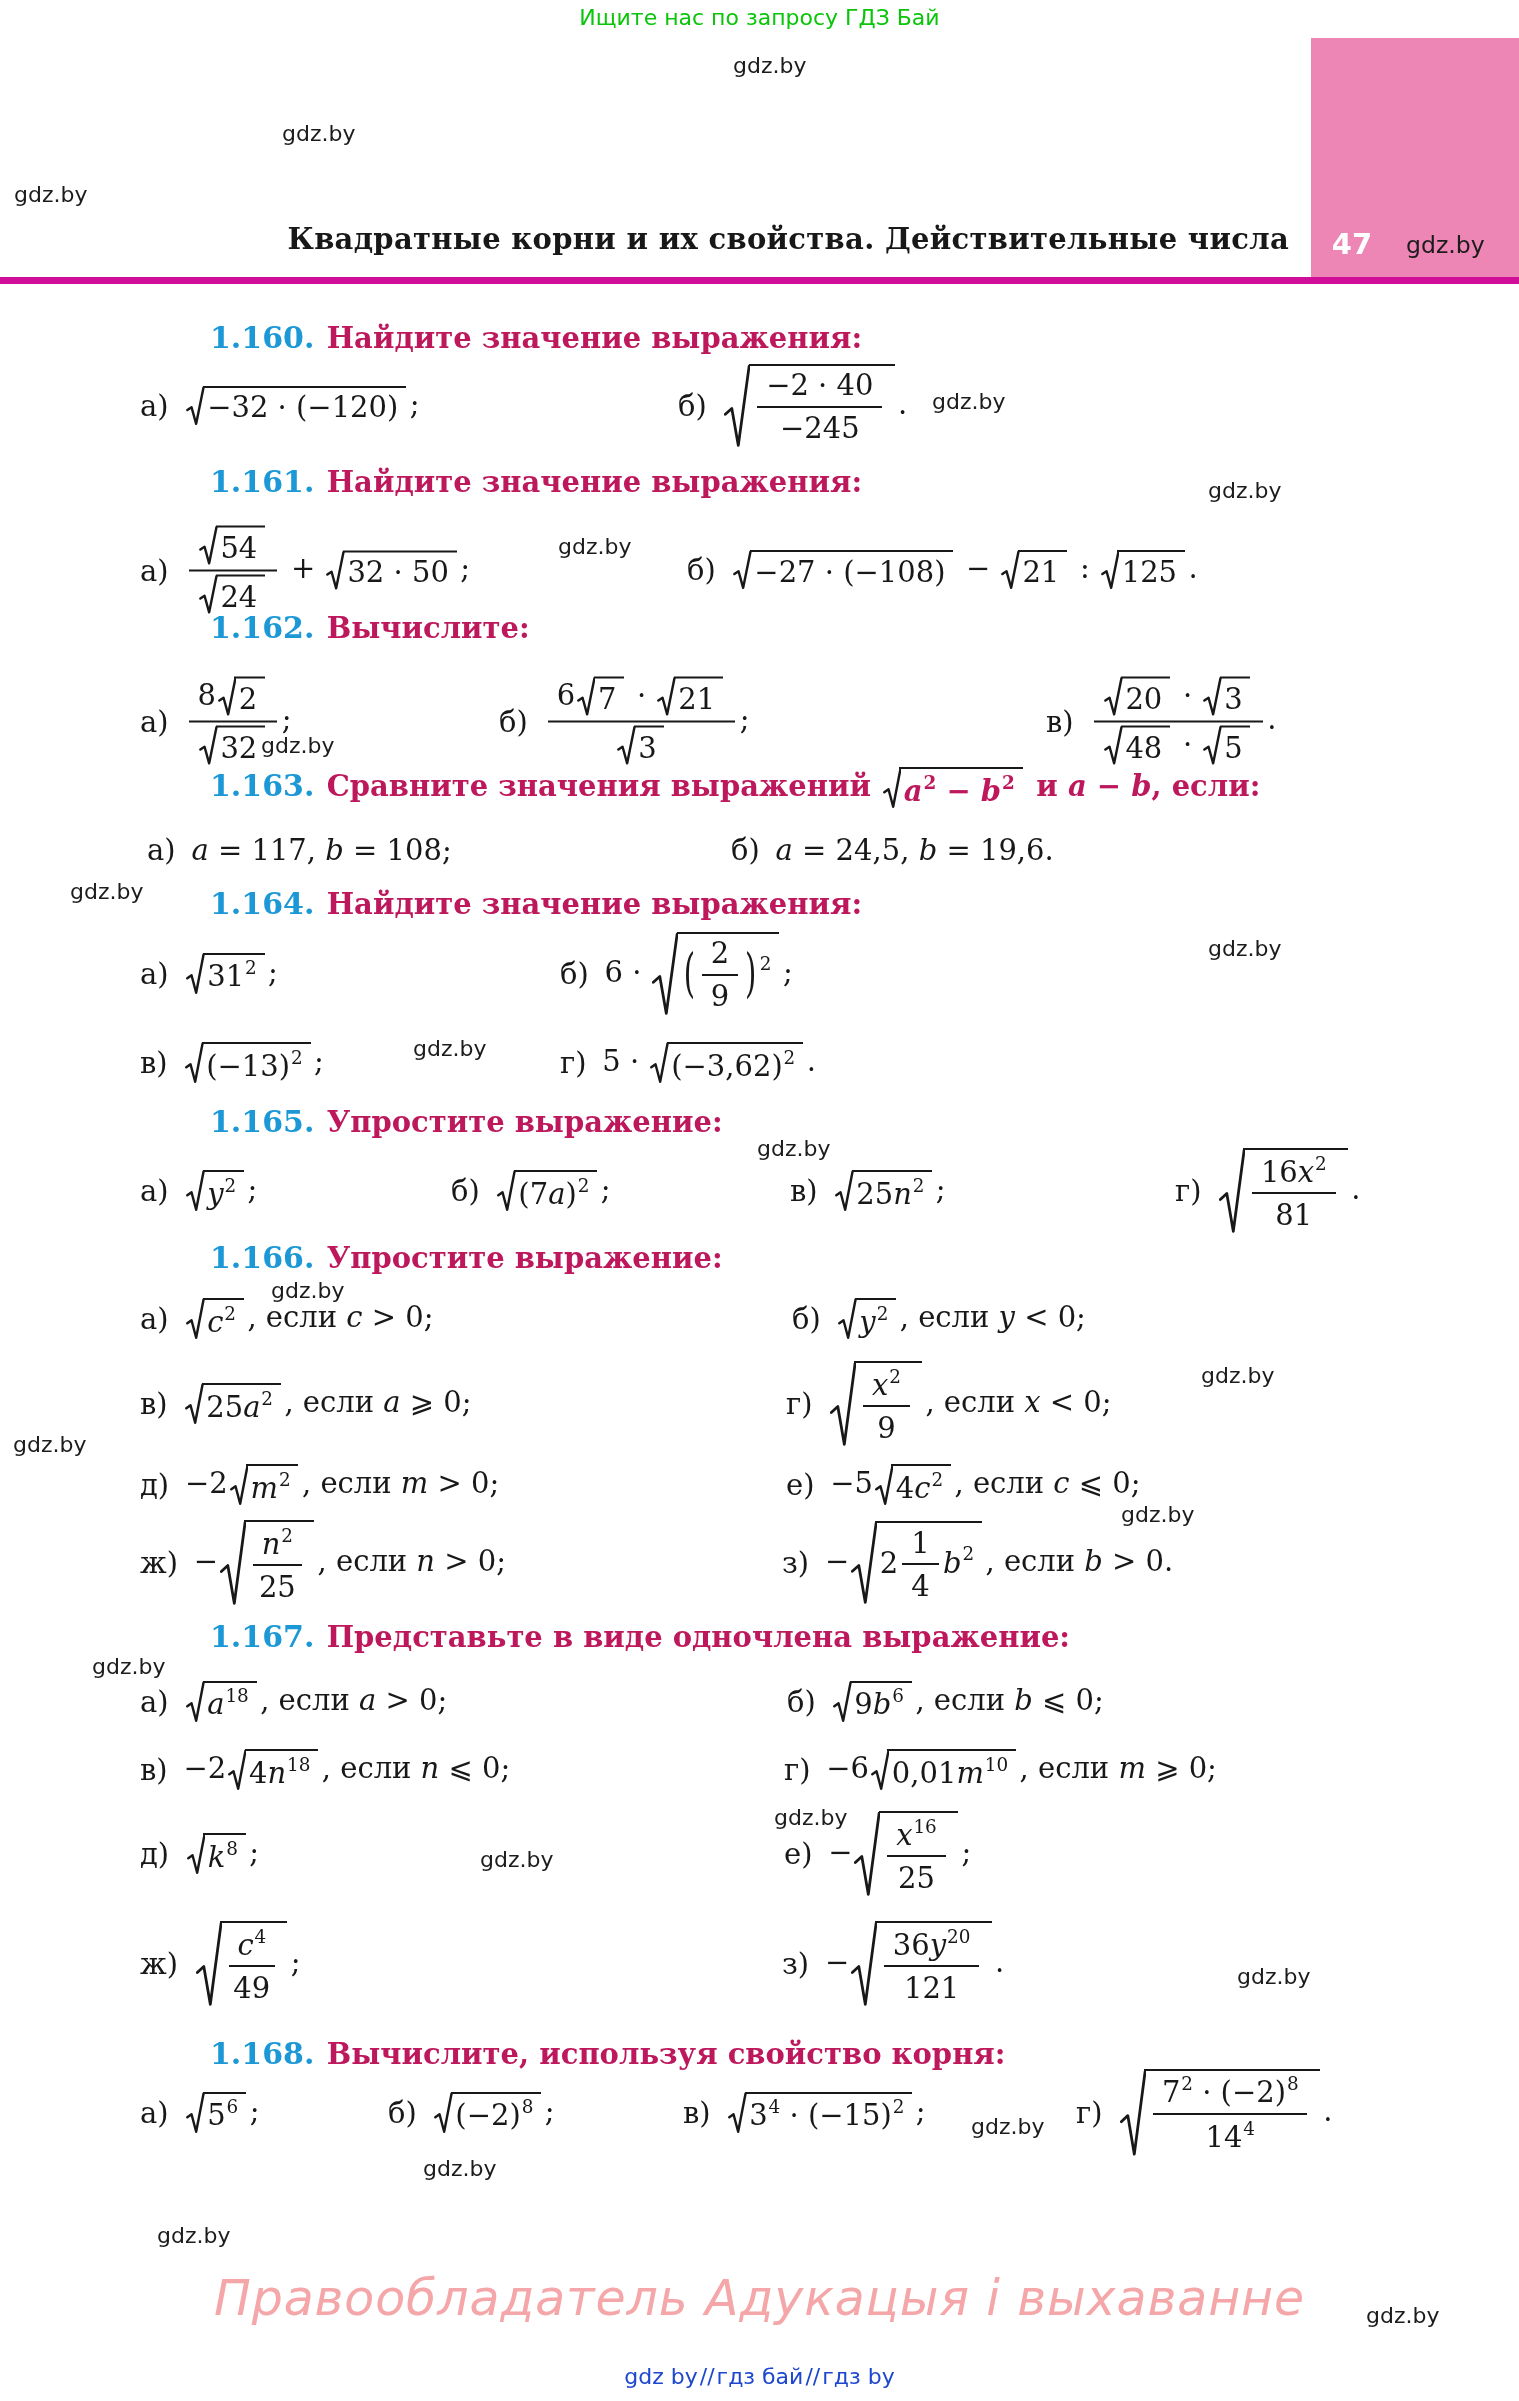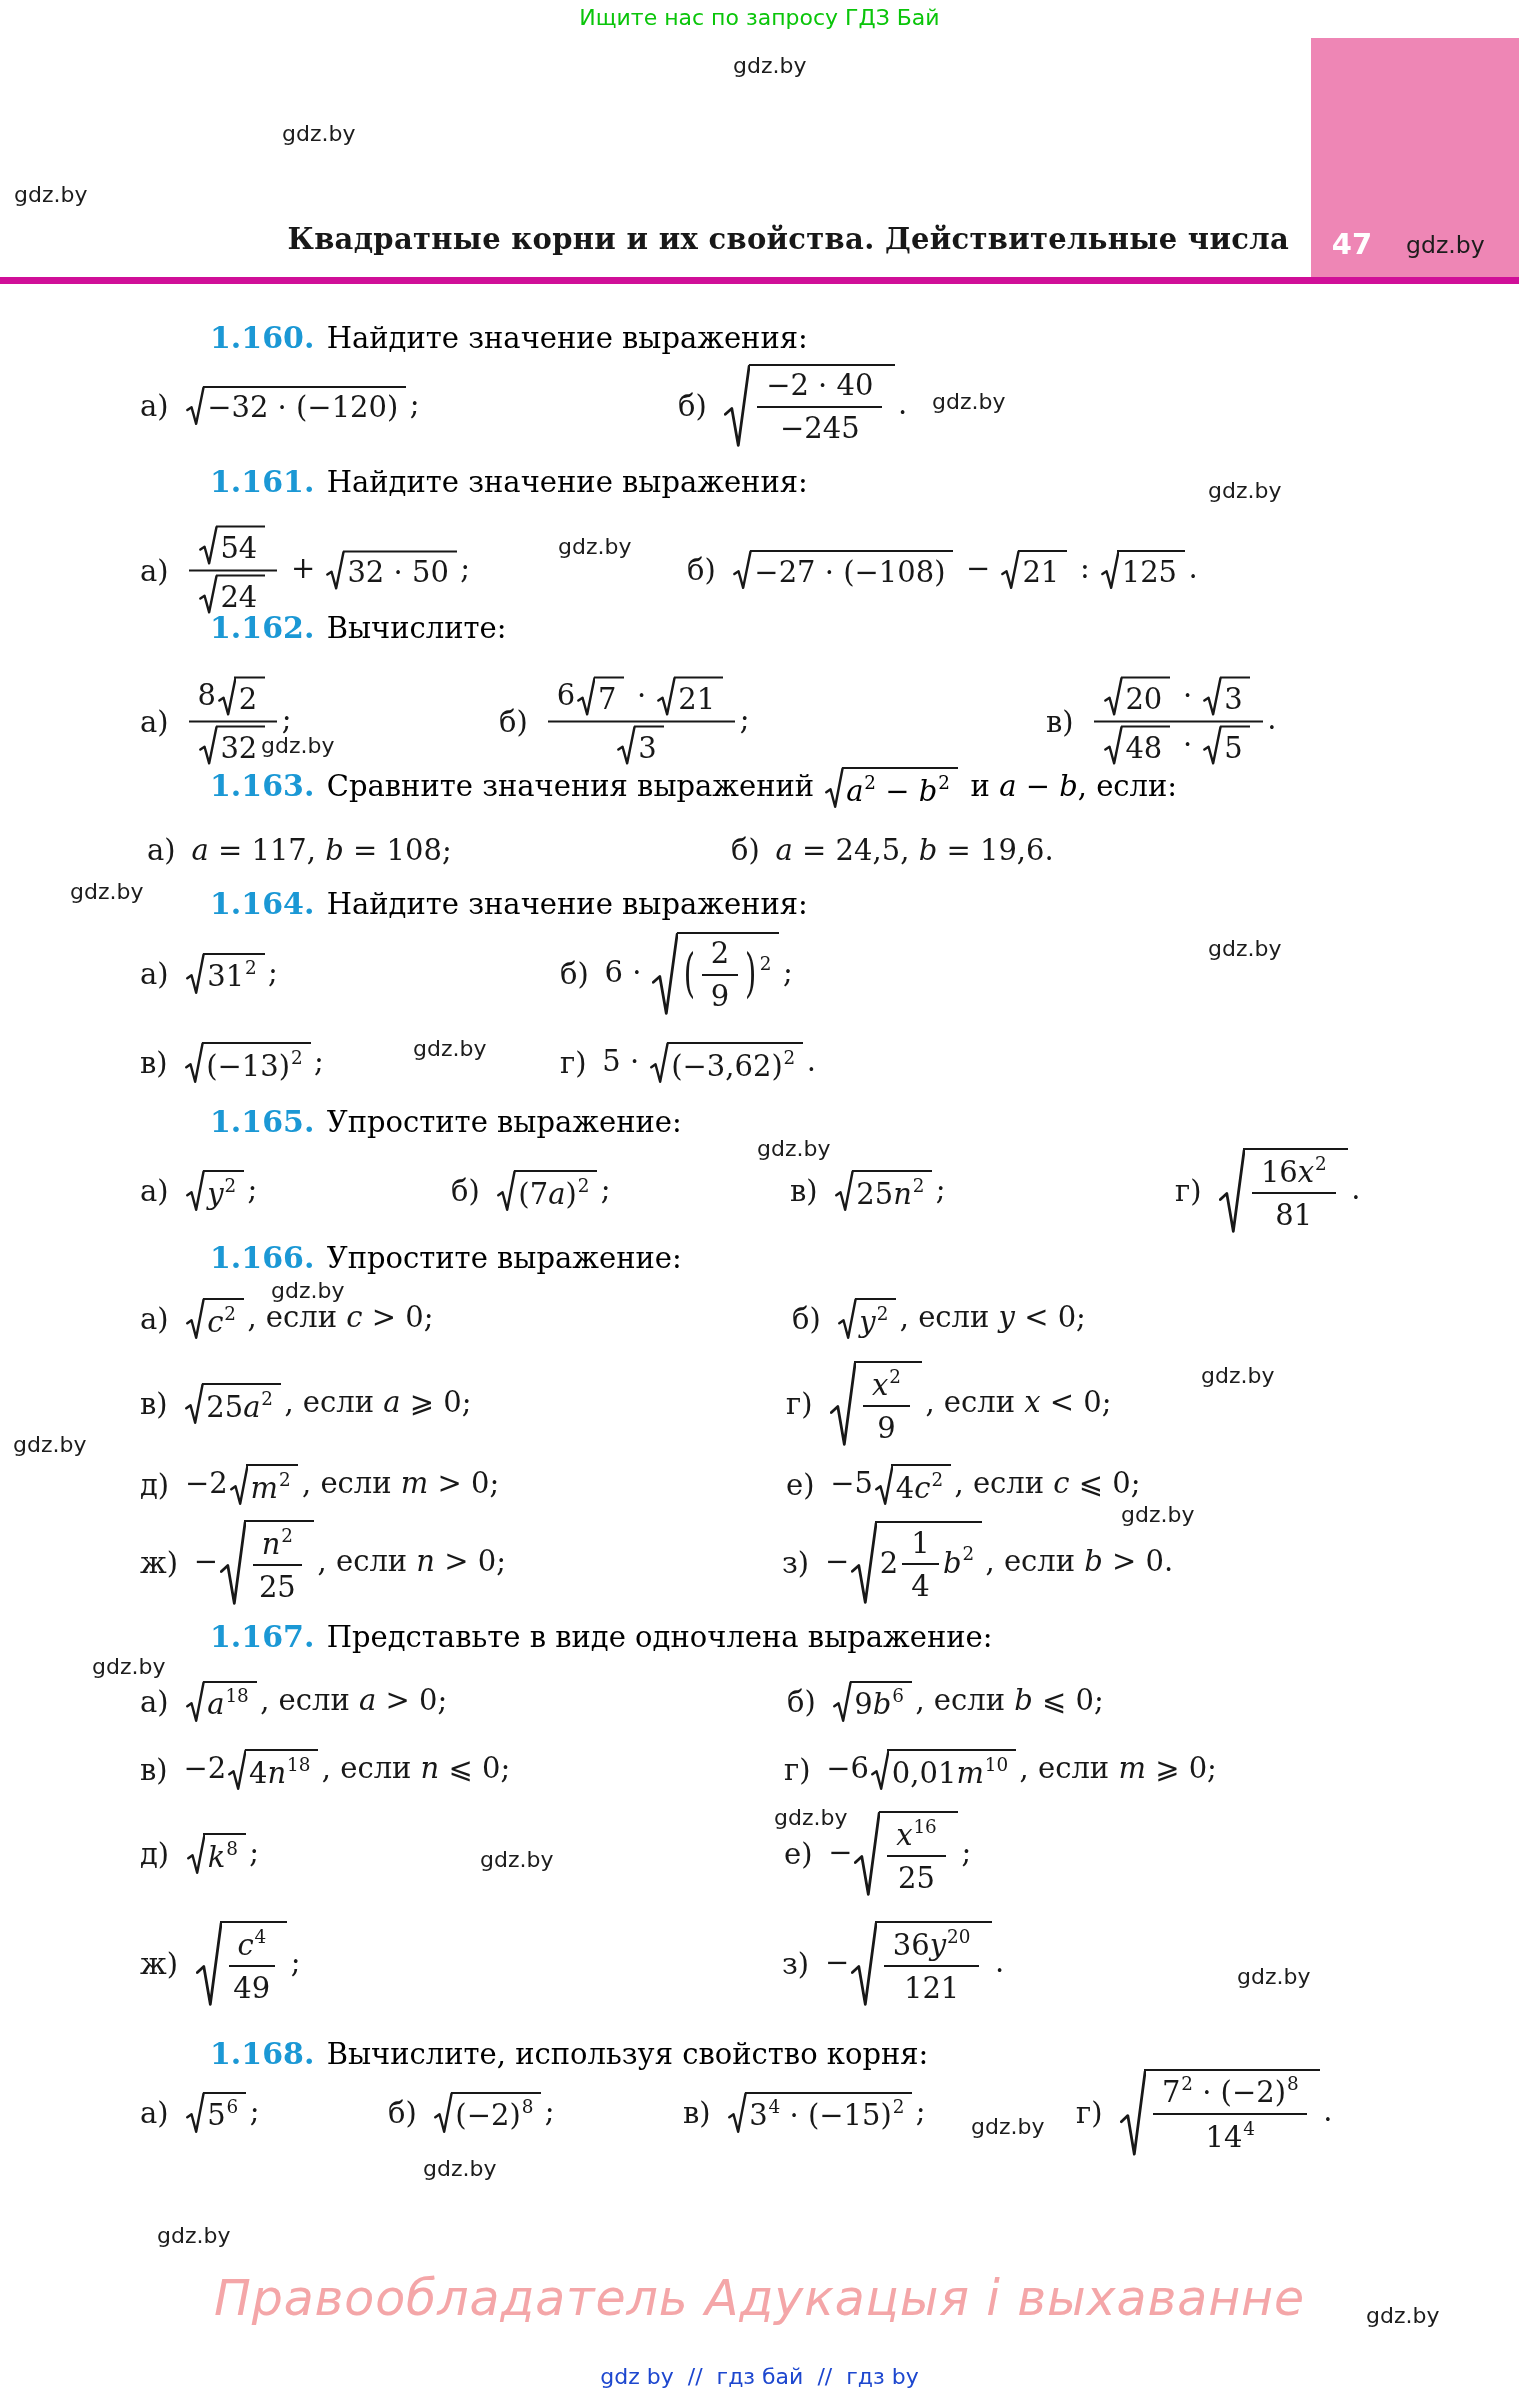--- a/index.html
+++ b/index.html
@@ -18,21 +18,21 @@
   .boxwm{position:absolute;left:95px;top:193px;font-family:"DejaVu Sans","Liberation Sans",sans-serif;
         font-size:23.6px;color:#1c1c1c;}
 
   .chapter-title{position:absolute;top:222px;right:230px;font-size:29px;font-weight:bold;
         letter-spacing:0.3px;white-space:nowrap;}
 
   .magenta-rule{position:absolute;left:0;top:277px;width:100%;height:7px;background:var(--rule,#d00f98);}
 
   .heading{position:absolute;white-space:nowrap;font-size:30px;}
   .pnum{color:var(--blue,#1b98d5);font-weight:bold;margin-right:12.3px;}
-  .ptitle{color:#000000;}
+  .ptitle{color:#be185d;font-weight:bold;}
 
   .row{position:absolute;left:0;width:100%;}
   .item{position:absolute;top:50%;transform:translateY(-50%);display:flex;align-items:center;white-space:nowrap;}
   .ilabel{margin-right:15.8px;font-size:29px;}
 
   .math{display:inline-block;white-space:nowrap;font-size:29px;
         font-family:"DejaVu Serif","DejaVu Sans","Liberation Serif",serif;}
   .mv{font-style:italic;}
   .sup{font-size:18.4px;vertical-align:12.3px;margin-left:0.9px;}
   .rad{display:inline-flex;align-items:stretch;vertical-align:middle;margin:0 3.5px 0 1.8px;}
@@ -40,21 +40,21 @@
   .rbody{display:inline-block;border-top:2.6px solid #181818;padding:2.6px 7.9px 0.9px 4.4px;margin-left:-1.8px;}
   .frac{display:inline-flex;flex-direction:column;align-items:center;vertical-align:middle;
         margin:0 4.4px;text-align:center;}
   .fnum{border-bottom:2.6px solid #181818;padding:0 8.8px 3.5px;}
   .fden{padding-top:3.5px;}
   .bp{display:inline-block;transform:scaleY(1.8);margin:0 2.6px;}
 
   .publisher{position:absolute;left:0;right:0;top:2270px;text-align:center;
         font-family:"DejaVu Sans","Liberation Sans",sans-serif;font-style:italic;font-size:49px;
         color:var(--pub,#f4a6a8);letter-spacing:0.9px;}
-  .footer-links{position:absolute;left:0;right:0;top:2364px;display:flex;justify-content:center;gap:14px;
+  .footer-links{position:absolute;left:0;right:0;top:2364px;display:flex;justify-content:center;gap:2px;
         font-family:"DejaVu Sans","Liberation Sans",sans-serif;font-size:22px;color:var(--link,#1d47cf);}
 </style>
 </head>
 <body>
 
 <div class="page">
   <div class="green-banner">Ищите нас по запросу ГДЗ Бай</div>
 
   <div id="watermarks">
       <span class="wm" style="left: 733px; top: 53px;">gdz.by</span>

